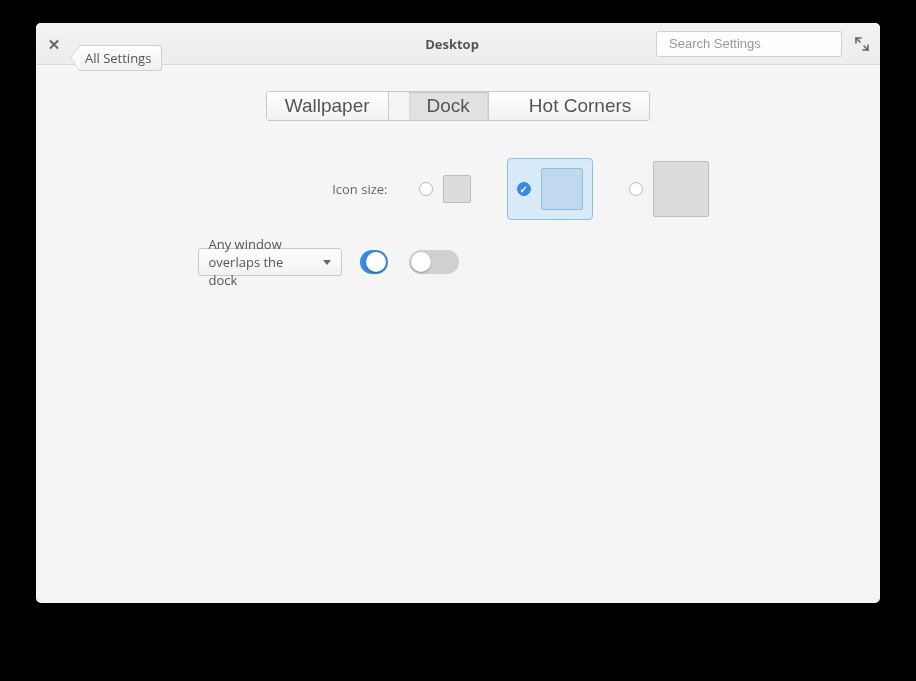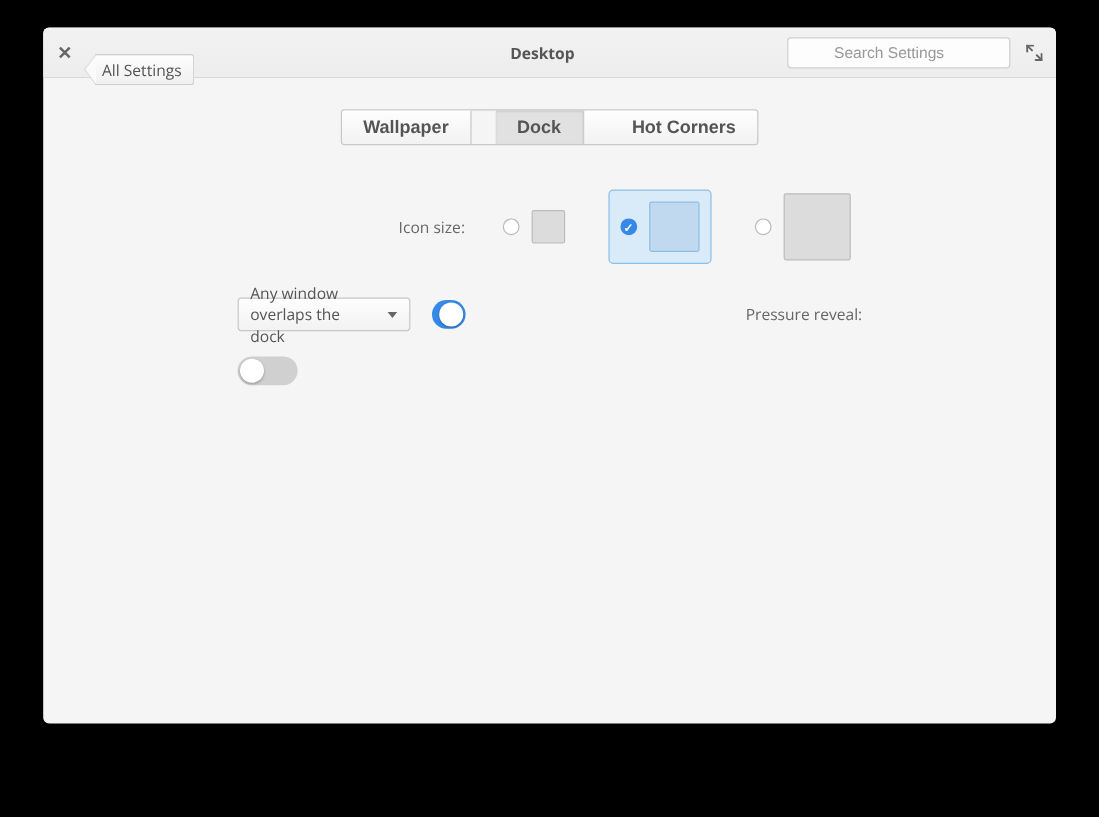--- a/index.html
+++ b/index.html
@@ -82,21 +82,21 @@
     color: #555;
     pointer-events: none;
   }
   .spacer { flex: 1; }
   .search-input {
     width: 186px;
     height: 26px;
     border: 1px solid #cfcfcf;
     border-radius: 3px;
     background: #fdfdfd;
-    padding: 0 8px 0 38px;
+    padding: 0 8px 0 12px;
     color: #333;
     font-size: 13px;
     position: relative;
   }
   .search-wrap {
     position: relative;
     margin-right: 8px;
   }
   .search-wrap .mag {
     position: absolute;
@@ -125,23 +125,22 @@
     overflow: hidden;
     border: 1px solid #c8c8c8;
   }
   .segmented button {
     height: 28px;
     padding: 0 18px;
     background: linear-gradient(#fefefe,#f2f2f2);
     border: none;
     border-right: 1px solid #c8c8c8;
     color: #555;
-    font-size: 15px;
-    cursor: pointer;
-    font-weight: bold;
+    font-size: 19px;
+    cursor: pointer;
   }
   .segmented button:last-child { border-right: none; padding-left: 40px; }
   .segmented button.active {
     background: #e1e1e1;
     box-shadow: inset 0 1px 2px rgba(0,0,0,0.12);
     margin-left: 20px;
   }
 
   .settings-grid {
     margin-top: 30px;
@@ -314,21 +313,20 @@
 
       <div class="hide-row">
         <div class="combo">
           <span>Any window overlaps the dock</span>
         </div>
         <div class="toggle on">
           <div class="knob"></div>
         </div>
       </div>
 
-      <div class="row-label">Pressure reveal:</div>
       <div>
         <div class="toggle off">
           <div class="knob"></div>
         </div>
       </div>
 
     </div>
 
   </div>
 </div>

